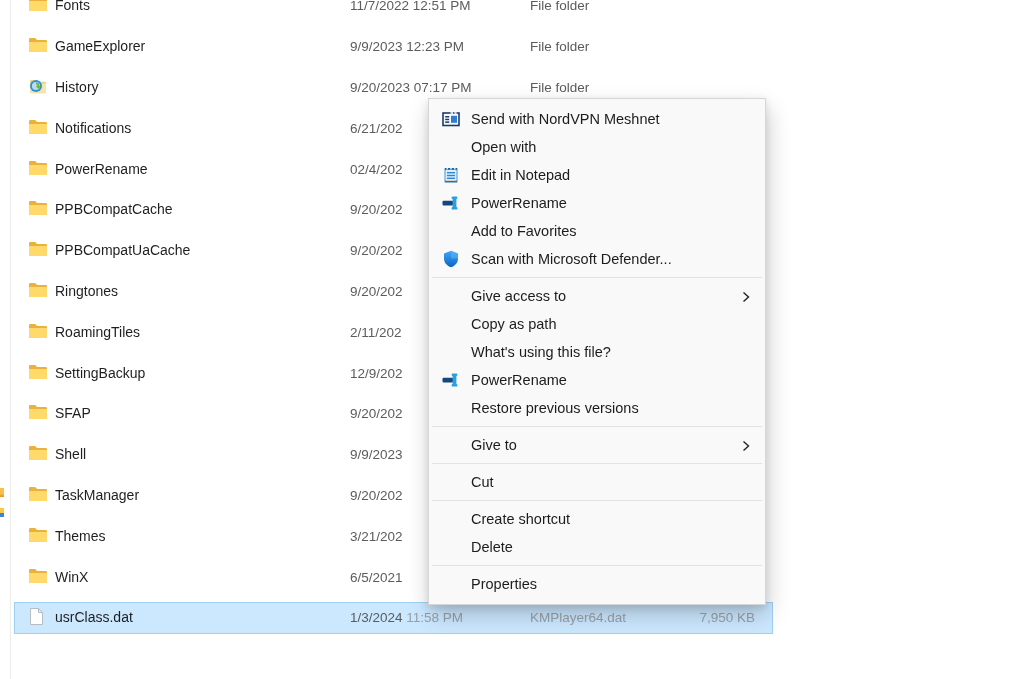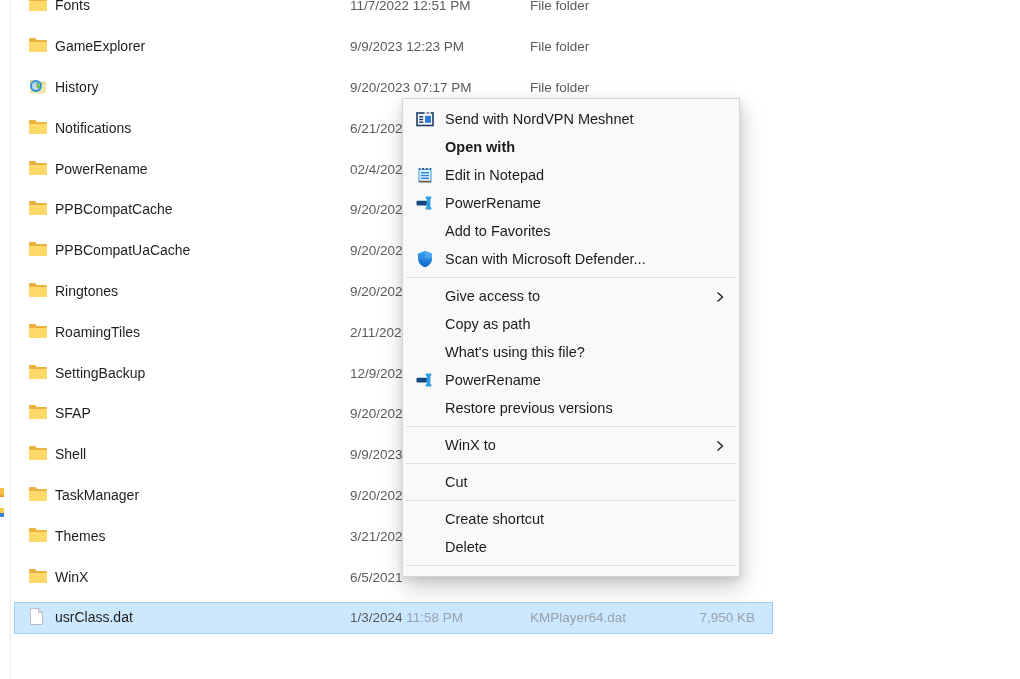--- a/index.html
+++ b/index.html
@@ -21,29 +21,29 @@
   .cell { position:absolute; top:50%; transform:translateY(-50%); white-space:nowrap; }
   .cell.icon  { left:14px; width:22px; height:20px; transform:translateY(-50%); }
   .cell.icon svg { display:block; }
   .cell.name  { left:41px; font-size:14px; color:#1f1f1f; }
   .cell.date  { left:336px; font-size:13.5px; color:#5c5c5c; }
   .cell.type  { left:516px; font-size:13.5px; color:#5c5c5c; }
   .cell.size  { left:620px; width:121px; text-align:right; font-size:13.5px; color:#5c5c5c; }
   .dim { color:#97a1ab; }
 
   
-  .context-menu { position:absolute; left:402px; top:98px; width:338px;
+  .context-menu { position:absolute; left:428px; top:98px; width:338px;
     background:#f9f9f9; border:1px solid #d6d6d6; padding:6px 0;
     box-shadow:2px 10px 22px rgba(0,0,0,0.20), 0 3px 8px rgba(0,0,0,0.10); }
   .menu-item { position:relative; height:28px; display:flex; align-items:center;
     padding-left:42px; font-size:14.5px; color:#1c1c1c; cursor:default; }
   .menu-item .mi-icon { position:absolute; left:12px; top:50%; transform:translateY(-50%);
     width:20px; height:20px; }
   .menu-item .mi-icon svg { display:block; }
-  .menu-item.bold { font-weight:bold; }
+  .menu-item.bold { font-weight:normal; }
   .menu-item .chevron { position:absolute; right:15px; top:50%; transform:translateY(-50%);
     width:8px; height:12px; }
   .menu-sep { height:1px; background:#e2e2e2; margin:4px 3px; }
   .menu-item.highlighted::after { content:""; position:absolute; left:-4px; right:-4px;
     top:-3px; bottom:-2px; border:4px solid #0d0d0d; pointer-events:none; }
 </style>
 </head>
 <body>
 
 <div class="stage">
@@ -307,31 +307,34 @@
             <rect x="11.6" y="4.4" width="3.8" height="11.4" rx="1.4" fill="#2b9fe0"></rect>
           </svg>
         </span>
         <span>PowerRename</span>
       </div>
       <div class="menu-item">
         <span>Restore previous versions</span>
       </div>
       <div class="menu-sep"></div>
       <div class="menu-item">
-        <span>WinX to</span>
+        <span>Give to</span>
         <span class="chevron"><svg width="8" height="12" viewBox="0 0 8 12">
             <polyline points="1.5,1.5 6.5,6 1.5,10.5" fill="none" stroke="#222" stroke-width="1.4"></polyline>
           </svg></span>
       </div>
       <div class="menu-sep"></div>
       <div class="menu-item">
         <span>Cut</span>
       </div>
       <div class="menu-sep"></div>
       <div class="menu-item">
         <span>Create shortcut</span>
       </div>
       <div class="menu-item">
         <span>Delete</span>
       </div>
       <div class="menu-sep"></div>
+      <div class="menu-item">
+        <span>Properties</span>
+      </div>
     </div>
 </div>
 
 </body></html>

